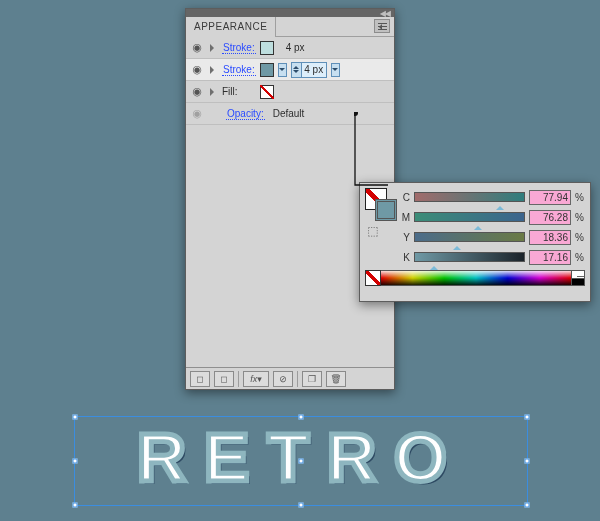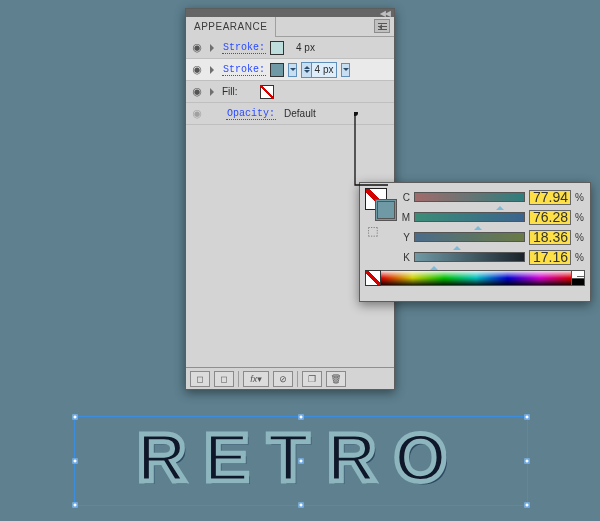--- a/index.html
+++ b/index.html
@@ -85,21 +85,20 @@
     border: 4px solid transparent;
     border-left-color: #6f6f6f;
     margin-left: 2px;
   }
   .link {
     color: #2a4bff;
     text-decoration: none;
     border-bottom: 1px dotted #2a4bff;
     padding: 0 1px;
     cursor: pointer;
-    font-family: Liberation Mono, monospace;
   }
   .sw {
     width: 14px; height: 14px;
     border: 1px solid #333;
     display: inline-block;
   }
   .dd {
     width: 9px; height: 14px;
     background: #c7dff0;
     border: 1px solid #5f8fb8;
@@ -193,22 +192,22 @@
   .strack .thumb-tri {
     position: absolute; top: 9px;
     width: 0; height: 0;
     border: 4px solid transparent;
     border-bottom-color: #7bbad8;
     transform: translateX(-50%);
   }
   .sval {
     width: 42px; height: 15px;
     border: 1px solid #666;
-    background: #fde047;
-    font-size: 14px; text-align: right; padding-right: 2px; line-height: 13px;
+    background: #f9a8d4;
+    font-size: 10px; text-align: right; padding-right: 2px; line-height: 13px;
   }
   .spct { width: 10px; font-size: 10px; }
   .spectrum {
     margin-top: 5px;
     height: 16px;
     display: flex;
   }
   .spectrum .nn { width: 16px; height: 16px; border:1px solid #333; background:#fff; position:relative;}
   .spectrum .nn::after{content:"";position:absolute;inset:0;background:linear-gradient(to top right,transparent 40%,#d30000 40%,#d30000 60%,transparent 60%);}
   .spectrum .grad {
@@ -236,21 +235,21 @@
     transform: translate(-50%,-50%);
   }
   .retro {
     position: absolute;
     left: 80px; top: 418px; right: 78px;
     text-align: center;
     font-family: "Arial Black","Impact",sans-serif;
     font-weight: 900;
     font-size: 68px;
     letter-spacing: 18px;
-    color: #0f172a;
+    color: #ffffff;
     -webkit-text-stroke: 5px #8eb6bf;
     text-shadow: 3px 3px 0 #2e4a63;
     white-space: nowrap;
   }
 </style>
 </head>
 <body>
 
 <div class="panel">
   <div class="panel-top">

